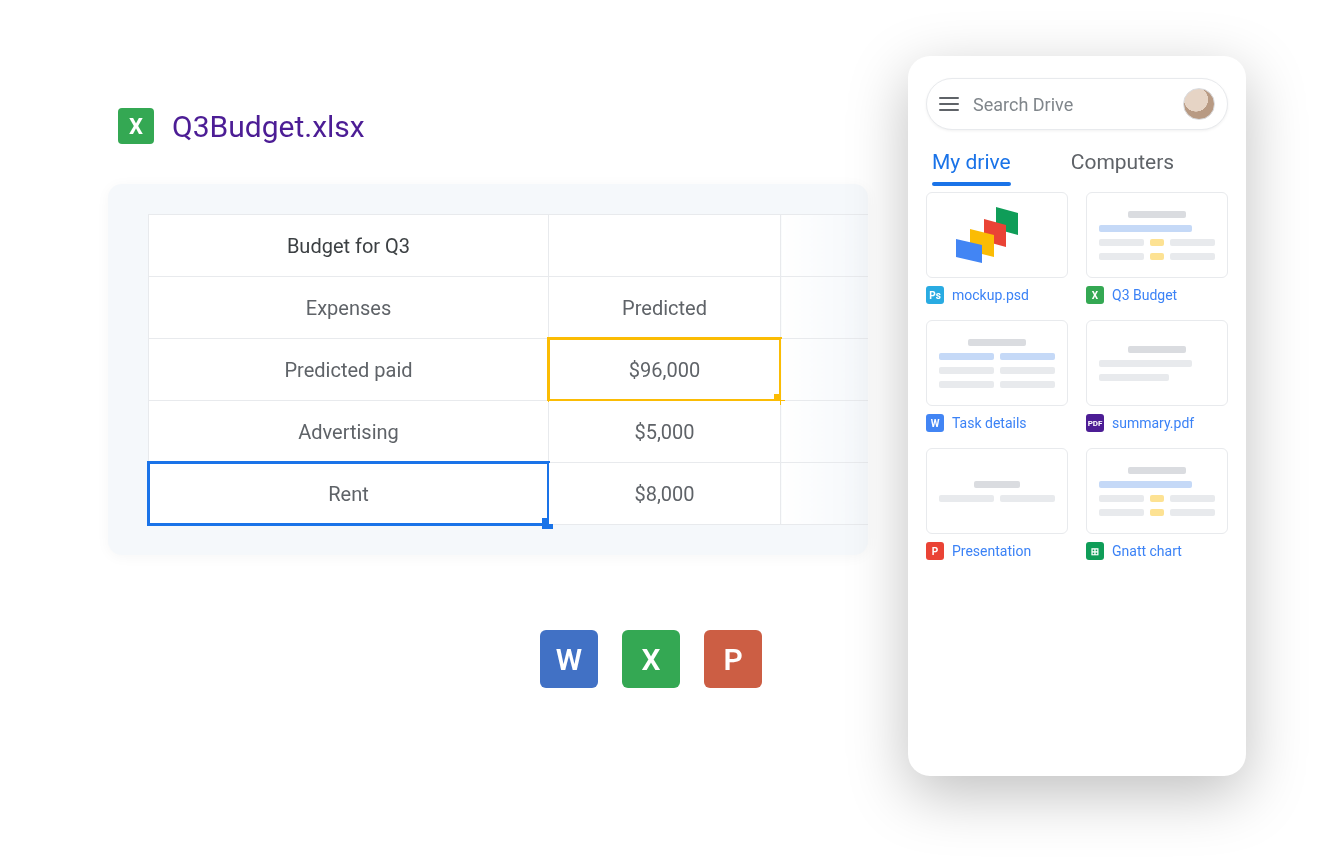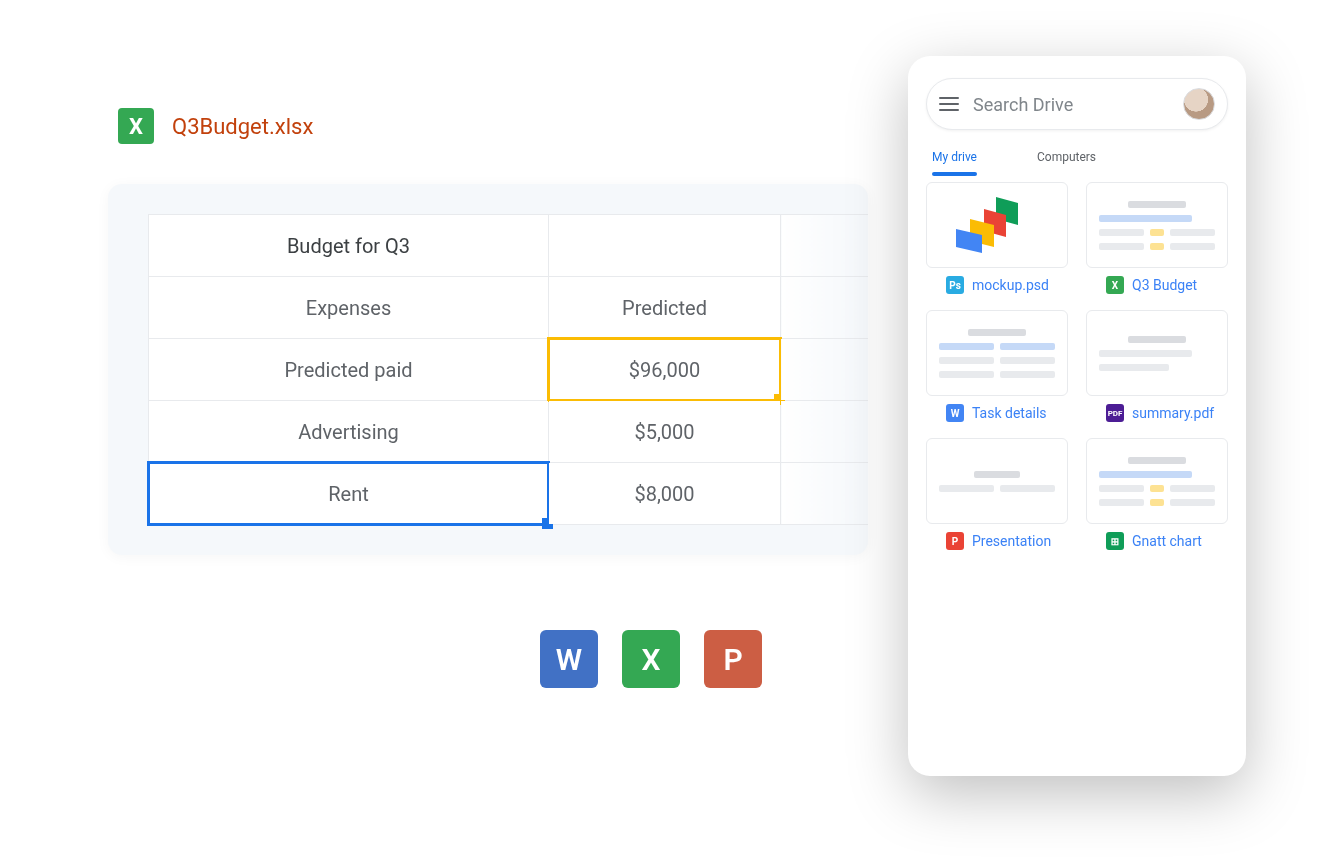--- a/index.html
+++ b/index.html
@@ -32,22 +32,22 @@
       border-radius: 4px;
       display: flex;
       align-items: center;
       justify-content: center;
       color: #fff;
       font-weight: 700;
       font-size: 22px;
     }
     .excel-icon.green { background: #34a853; }
     .file-title {
-      color: #c2410c;
-      font-size: 22px;
+      color: #4c1d95;
+      font-size: 30px;
       font-weight: 400;
     }
 
     .sheet-card {
       background: #f5f8fb;
       border-radius: 14px;
       padding: 30px 0 30px 40px;
       box-shadow: 0 2px 14px rgba(0,0,0,0.04);
       position: relative;
       text-align: center;
@@ -165,21 +165,21 @@
       border-radius: 50%;
       background: radial-gradient(circle at 40% 35%, #e6d4c5 0 45%, #b89a83 46% 100%);
       border: 1px solid #dadce0;
     }
 
     .drive-tabs {
       display: flex;
       gap: 60px;
       margin: 20px 6px 6px;
     }
-    .drive-tabs .tab { font-size: 12px; color: #5f6368; padding-bottom: 10px; position: relative; }
+    .drive-tabs .tab { font-size: 21px; color: #5f6368; padding-bottom: 10px; position: relative; }
     .drive-tabs .tab.active { color: #1a73e8; }
     .drive-tabs .tab.active::after {
       content: "";
       position: absolute;
       left: 0; right: 0; bottom: -2px;
       height: 4px;
       background: #1a73e8;
       border-radius: 3px;
     }
 
@@ -231,21 +231,20 @@
     .mini-icon {
       width: 18px;
       height: 18px;
       border-radius: 3px;
       display: flex;
       align-items: center;
       justify-content: center;
       color: #fff;
       font-size: 10px;
       font-weight: 700;
-      margin-left: 20px;
     }
     .mi-ps { background: #29abe2; }
     .mi-x  { background: #34a853; }
     .mi-w  { background: #4285f4; }
     .mi-pdf{ background: #4c1d95; font-size:8px; }
     .mi-p  { background: #ea4335; }
     .mi-sheet { background: #0f9d58; }
     .file-label { color: #3b82f6; font-size: 14px; }
   </style>
 </head>

